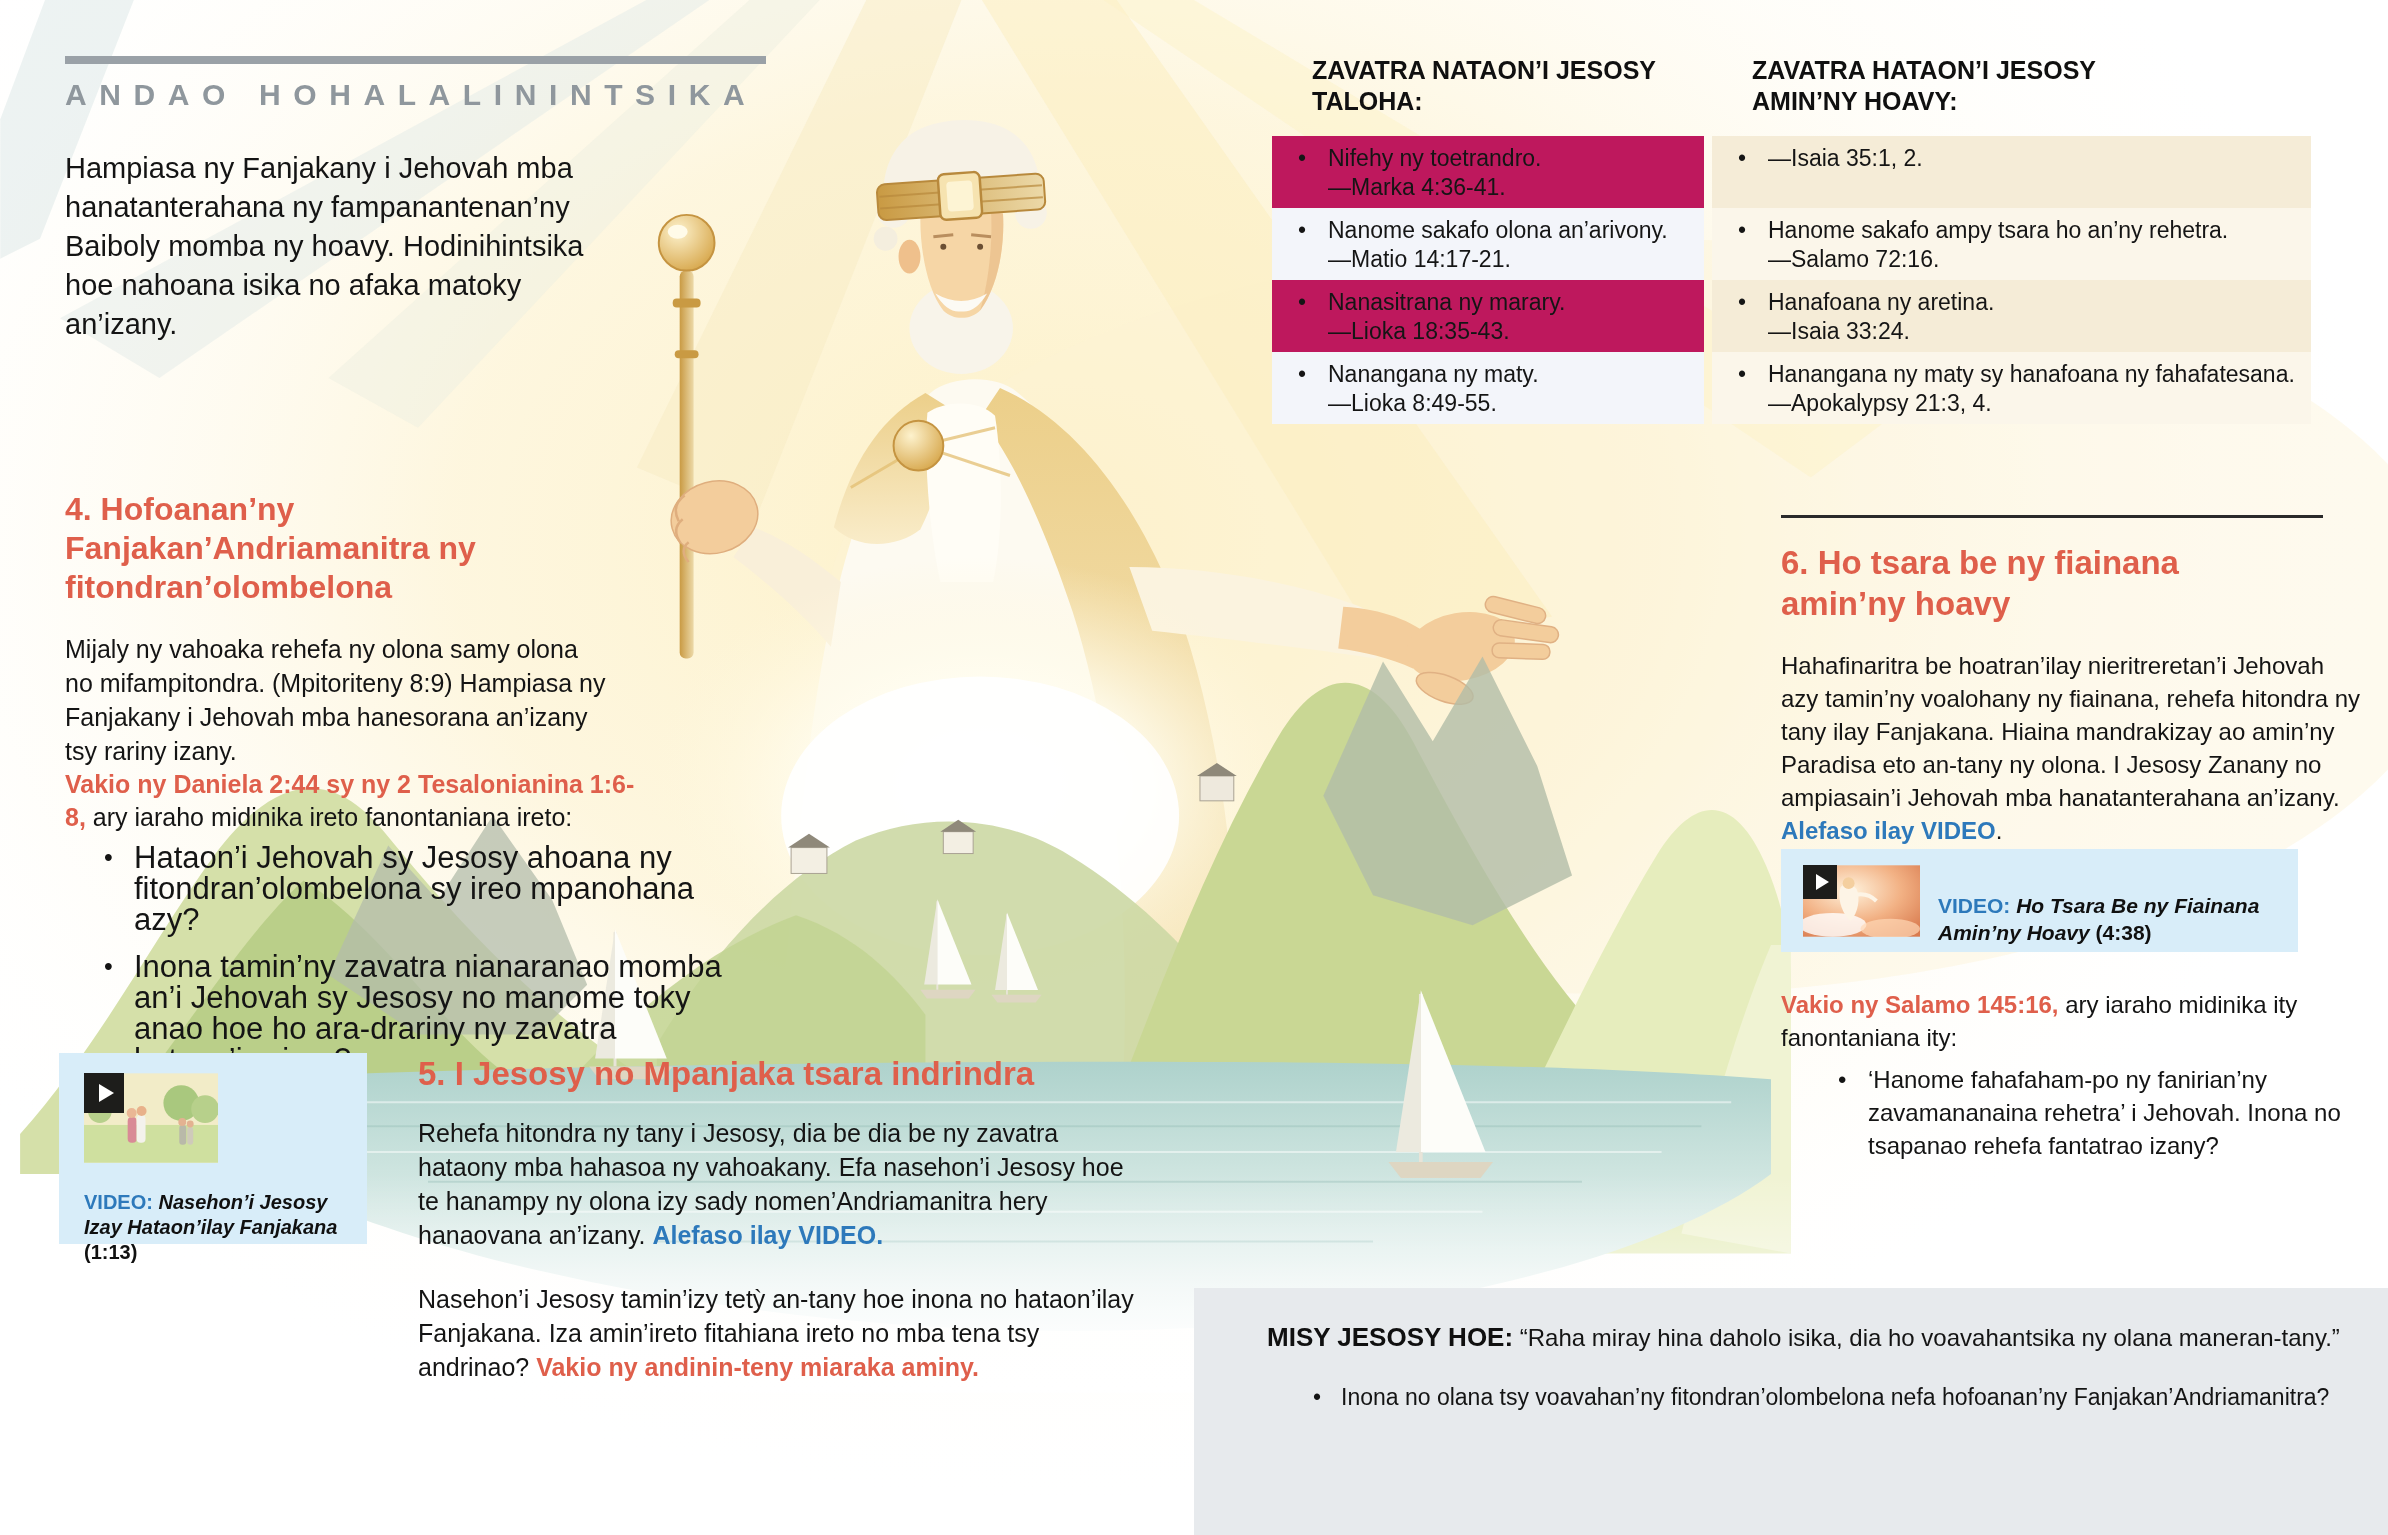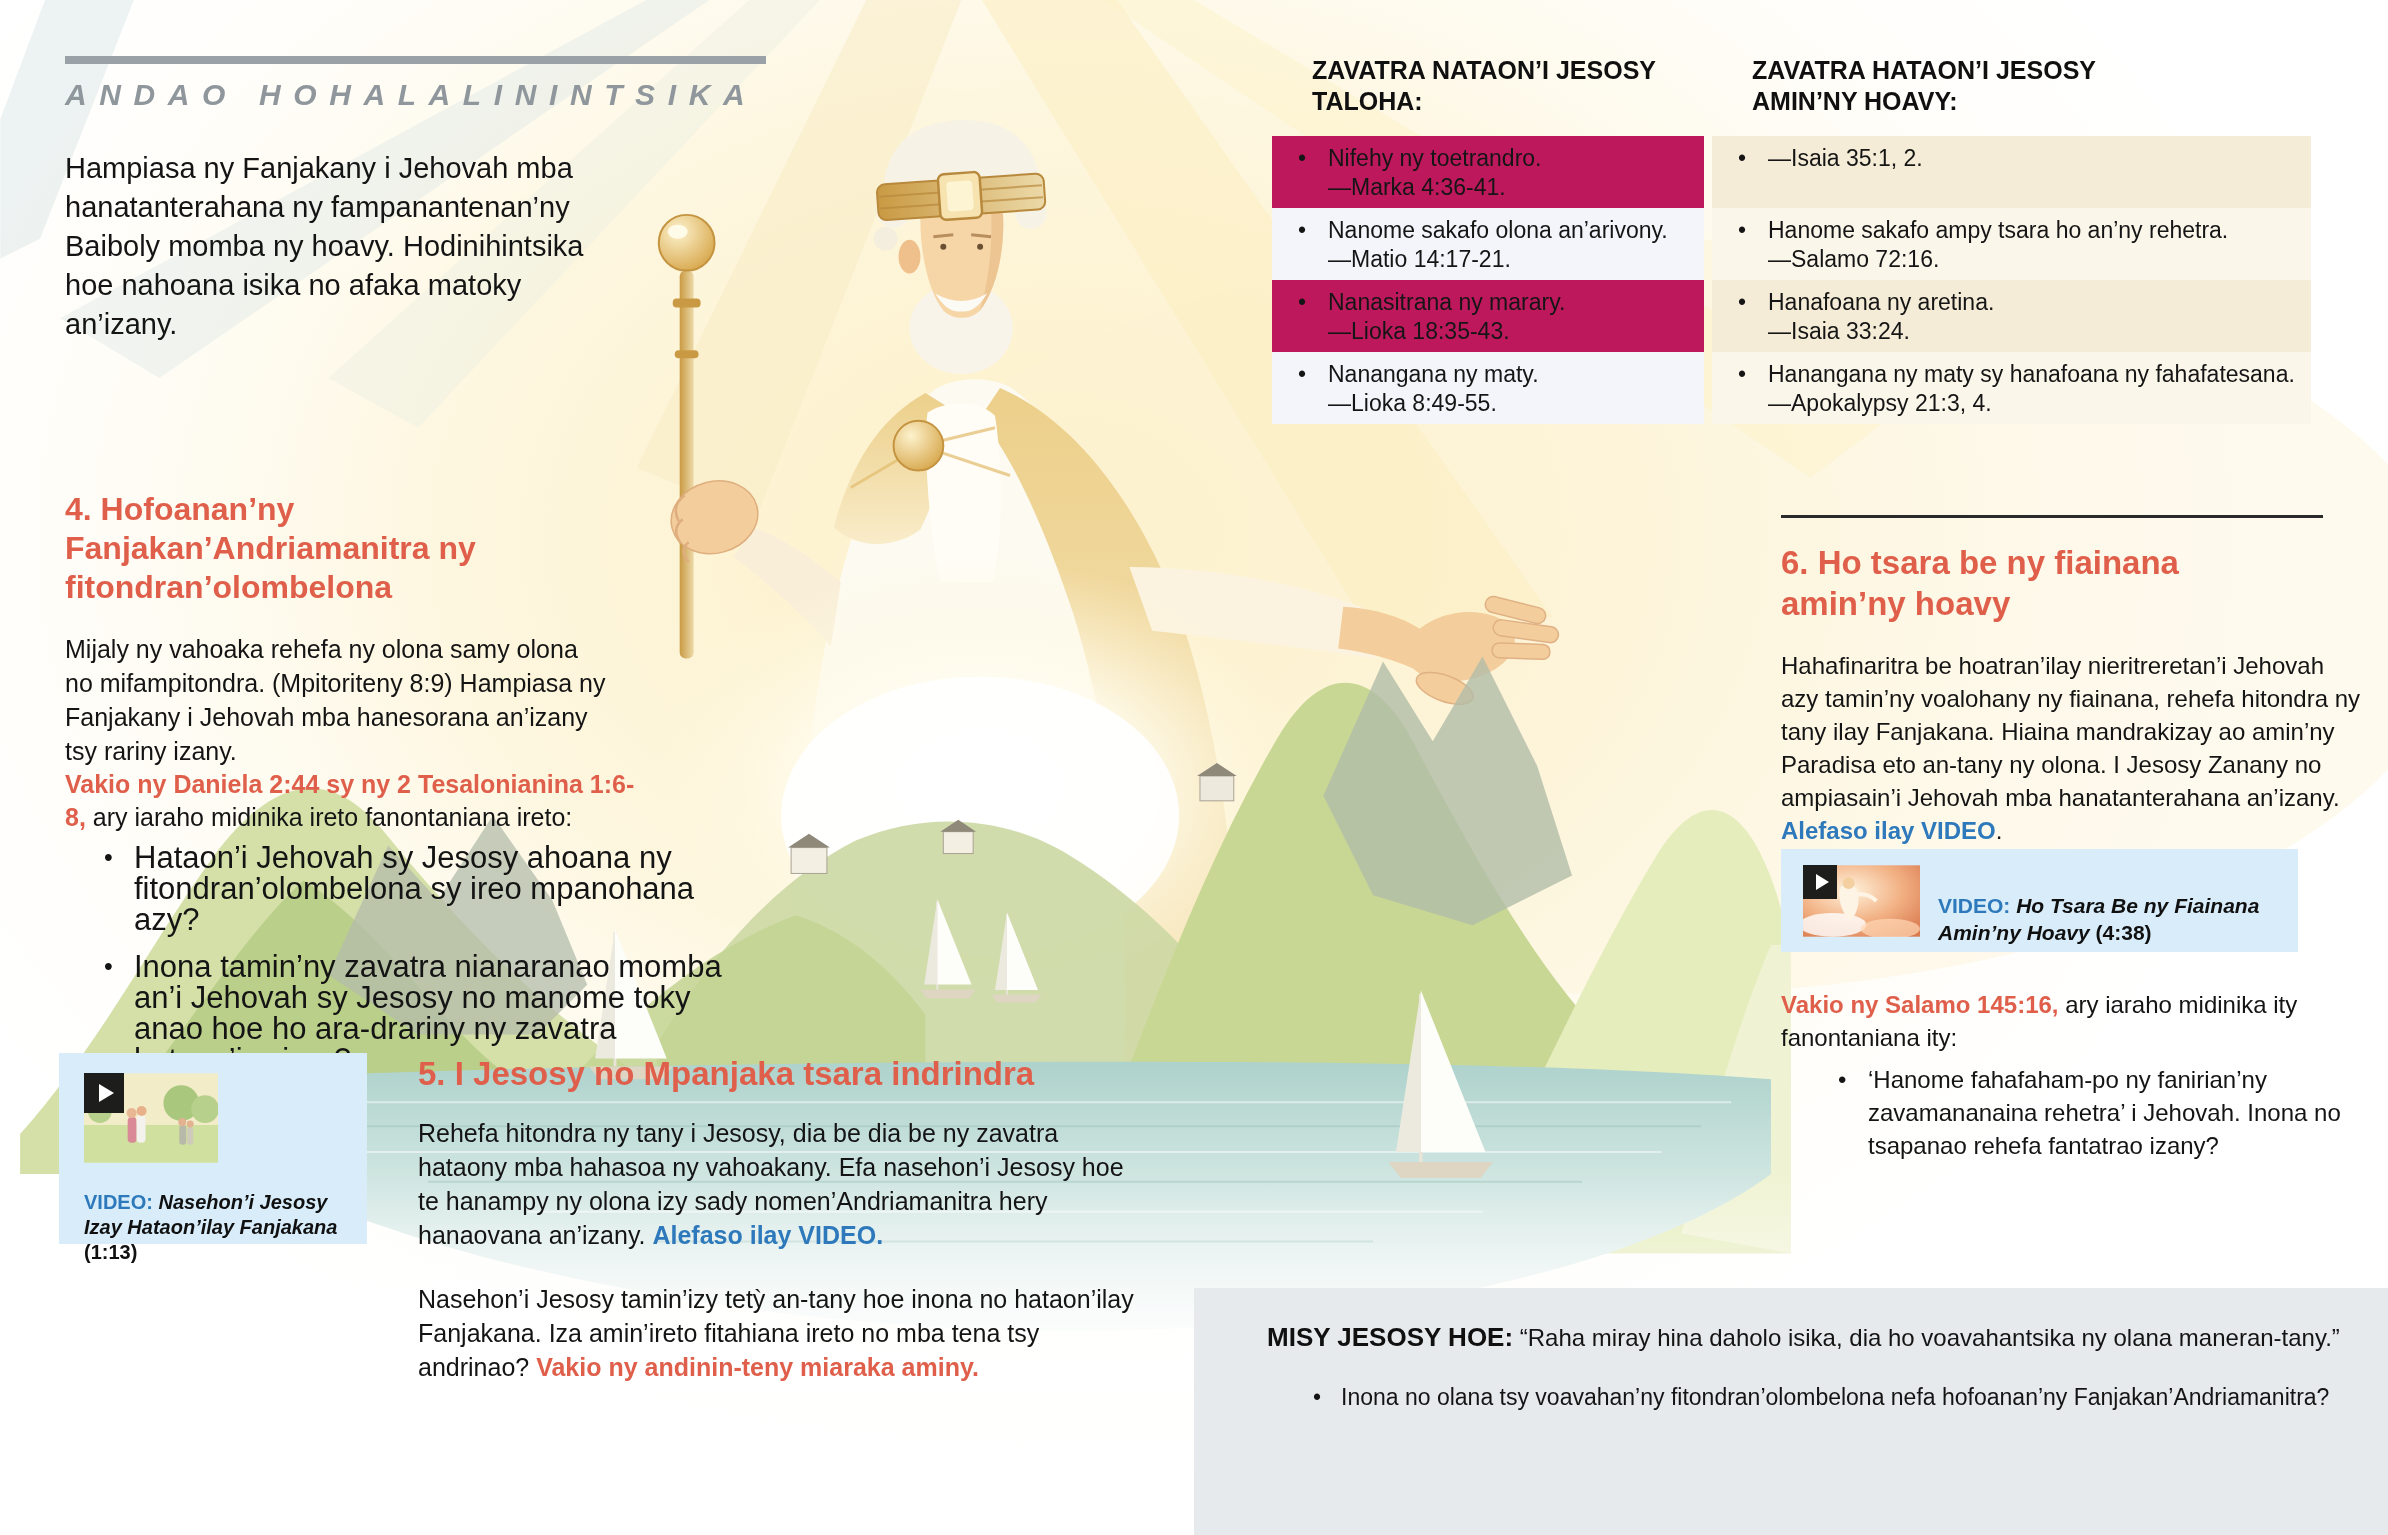--- a/index.html
+++ b/index.html
@@ -4,21 +4,21 @@
 <style>
   html,body{margin:0;padding:0;background:#ffffff;}
   .page{position:relative;width:2388px;height:1535px;background:#ffffff;overflow:hidden;
         font-family:"Liberation Sans",sans-serif;color:#141414;}
   .art{position:absolute;left:0;top:0;z-index:0;}
   .layer{position:absolute;z-index:2;}
 
   
   .mast-rule{left:65px;top:56px;width:701px;height:8px;background:#9aa1a7;}
   .mast-title{left:65px;top:78px;width:756px;font-size:30px;font-weight:bold;color:#8f979d;
-              letter-spacing:0.42em;white-space:nowrap;font-style:italic;}
+              letter-spacing:0.42em;white-space:nowrap;}
   .mast-intro{left:65px;top:149px;width:542px;font-size:29px;line-height:39px;color:#141414;}
 
   
   .cmp{left:1272px;top:55px;width:1039px;}
   .cmp-grid{display:grid;grid-template-columns:432px 599px;column-gap:8px;}
   .cmp h2{margin:0 0 0 40px;font-size:25px;line-height:31px;font-weight:bold;color:#101010;width:398px;}
   .cmp .rows{margin-top:19px;}
   .trow{position:relative;box-sizing:border-box;height:72px;padding:8px 10px 8px 56px;
         font-size:23px;line-height:29px;color:#151515;}
   .trow::before{content:"•";position:absolute;left:26px;top:8px;font-size:23px;}

